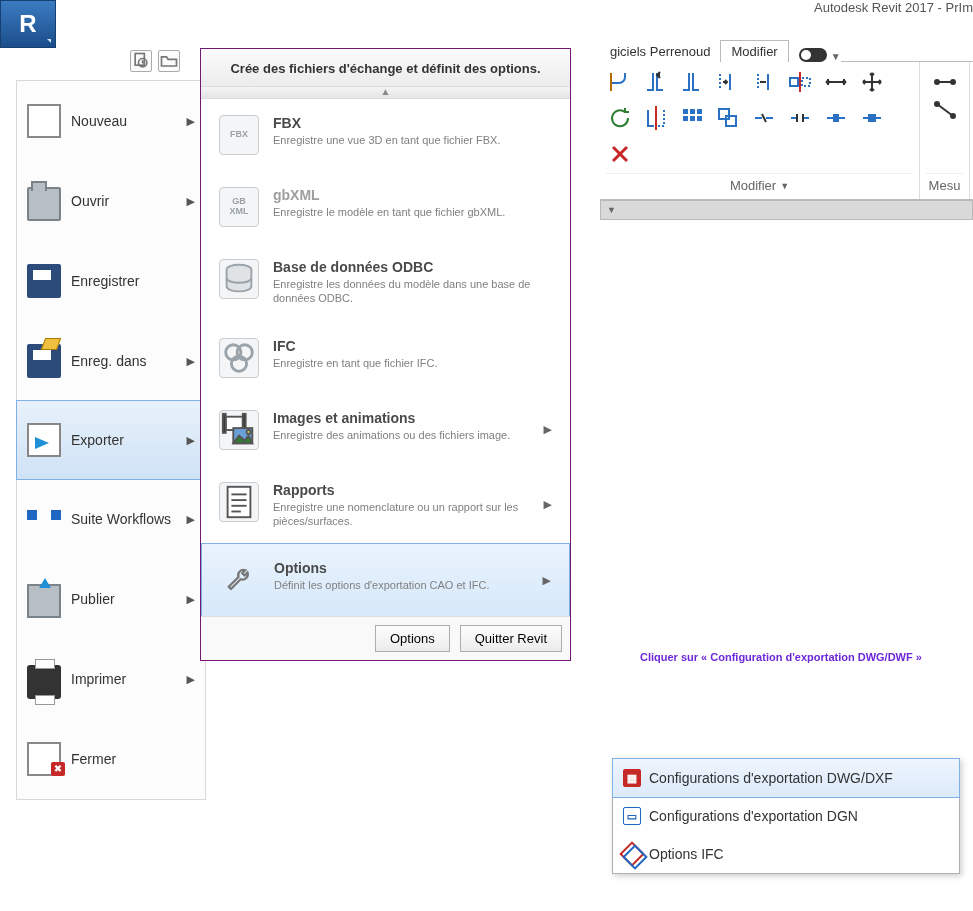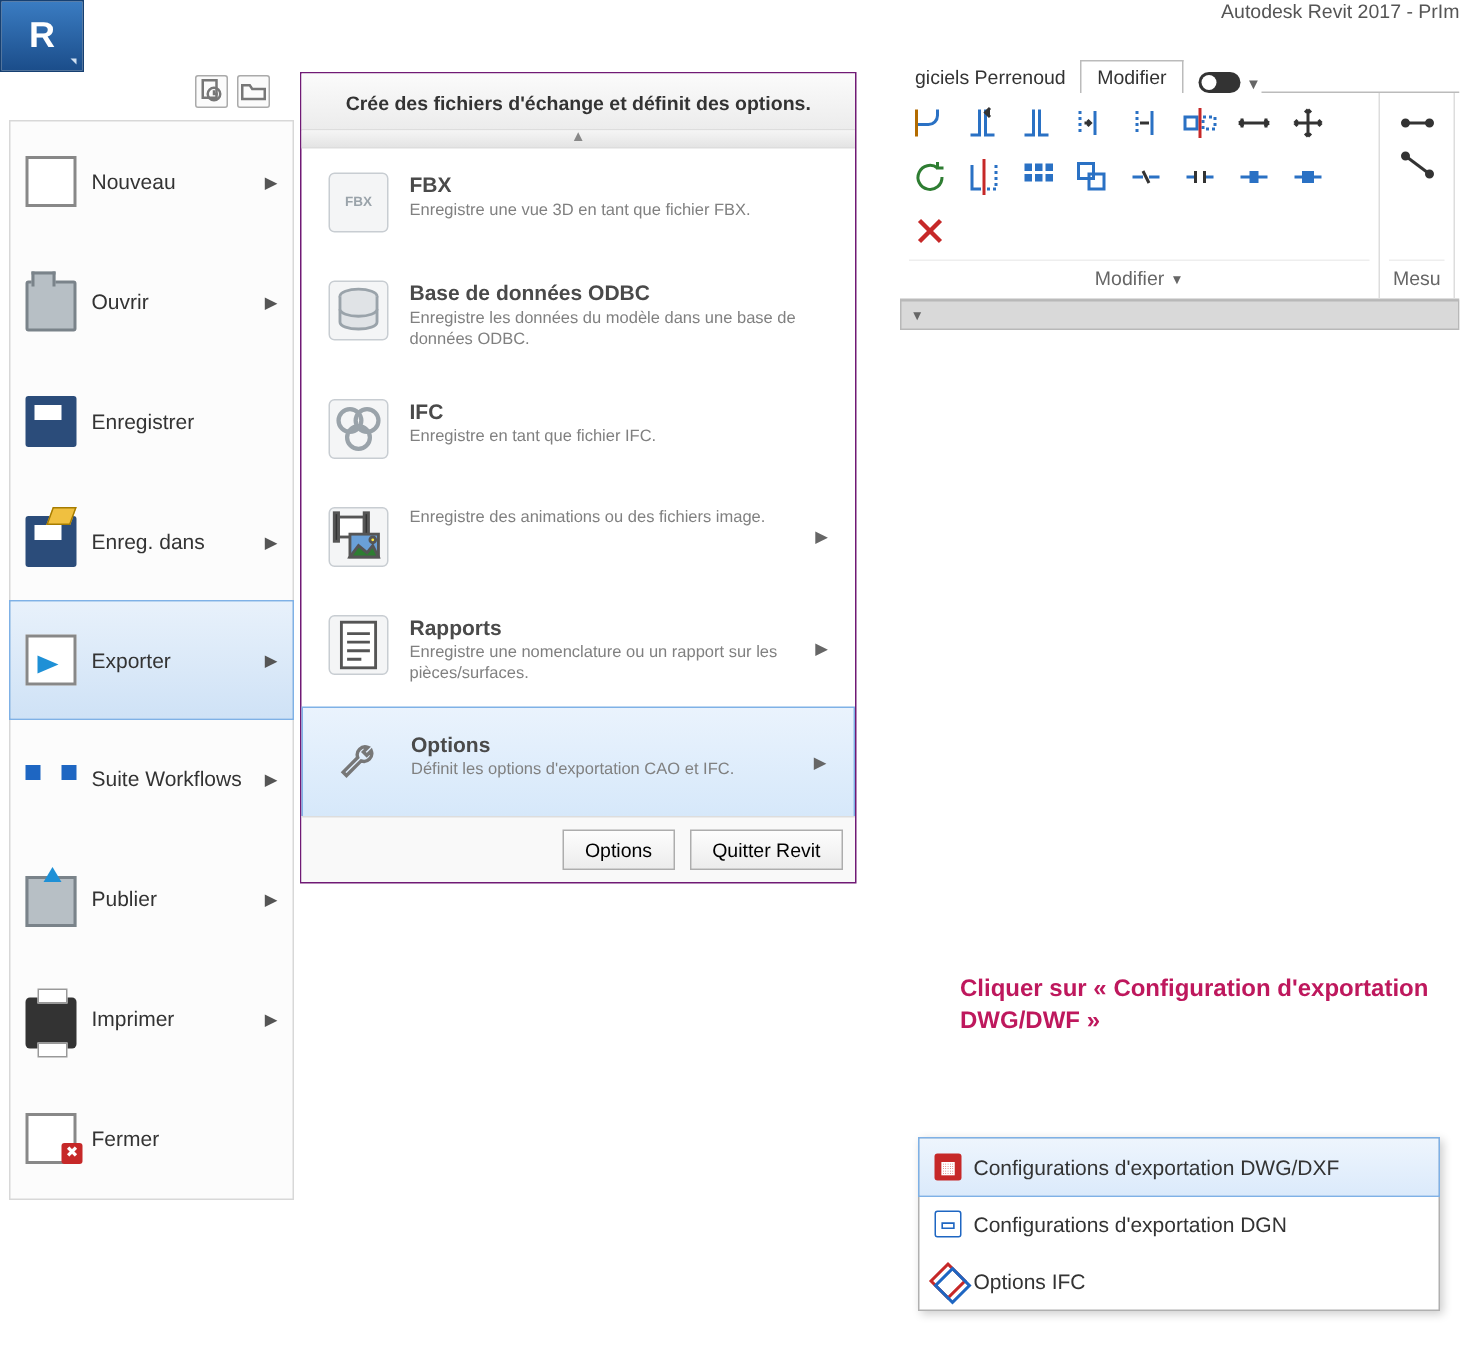--- a/index.html
+++ b/index.html
@@ -12,21 +12,21 @@
 
     
     .app-btn { position: absolute; top: 0; left: 0; width: 56px; height: 48px; background: linear-gradient(#3a7cc2,#1b4d8a); display: flex; align-items: center; justify-content: center; color: #fff; font-size: 24px; font-weight: bold; border: 1px solid #164072; }
     .app-btn .arrow { position: absolute; right: 4px; bottom: 4px; border-left: 4px solid transparent; border-top: 4px solid #cfe0f2; }
 
     
     .qat { position: absolute; top: 50px; left: 130px; display: flex; gap: 6px; }
     .qat-icon { width: 22px; height: 22px; border: 1px solid #aaa; border-radius: 2px; display: flex; align-items: center; justify-content: center; color: #777; background: #fbfbfb; }
 
     
-    .left-menu { position: absolute; top: 80px; left: 6px; width: 190px; background: #fcfcfc; border: 1px solid #d8d8d8; }
+    .left-menu { position: absolute; top: 80px; left: 16px; width: 190px; background: #fcfcfc; border: 1px solid #d8d8d8; }
     .left-item { display: flex; align-items: center; gap: 10px; padding: 0 10px; height: 80px; cursor: pointer; border-bottom: none; }
     .left-item.selected { background: linear-gradient(#e8f1fb,#cfe2f6); border: 1px solid #7fb1e6; margin: -1px; }
     .left-item .ic { width: 34px; height: 34px; display: inline-block; position: relative; }
     .left-item .label { flex: 1; color: #333; font-size: 14px; }
     .left-item .chev { color: #555; font-size: 11px; }
 
     
     .ic-new { border: 2px solid #888; background: #fff; width: 28px; height: 34px; }
     .ic-open { width: 34px; height: 26px; background: #b7bfc5; border: 2px solid #7a838a; border-radius: 2px; margin-top: 6px; }
     .ic-open:before { content:""; position:absolute; top:-8px; left:2px; width:12px; height:8px; background:#b7bfc5; border:2px solid #7a838a; border-bottom:none; }
@@ -75,21 +75,21 @@
     .ribbon-panel.modify { width:320px; }
     .ribbon-panel.measure { width:50px; }
     .ribbon-icons { display:flex; flex-wrap:wrap; gap:8px; justify-content:flex-start; }
     .rib-ic { width:28px; height:28px; display:flex; align-items:center; justify-content:center; }
     .rib-ic svg { width:24px; height:24px; }
     .panel-title { color:#666; font-size:13px; margin-top:auto; border-top:1px solid #eee; width:100%; text-align:center; padding-top:4px; display:flex; align-items:center; justify-content:center; gap:4px; }
 
     .content-bar { position:absolute; top:200px; left:600px; right:0; height:20px; background:#d9d9d9; border:1px solid #b8b8b8; display:flex; align-items:center; padding-left:6px; color:#666; }
 
     
-    .instruction { position:absolute; top:650px; left:640px; width:320px; color:#be185d; font-weight:bold; font-size:16px; line-height:1.3; }
+    .instruction { position:absolute; top:650px; left:640px; width:320px; color:#6d28d9; font-weight:bold; font-size:11px; line-height:1.3; }
 
     
     .flyout { position:absolute; top:758px; left:612px; width:348px; background:#fff; border:1px solid #b0b0b0; box-shadow:2px 2px 6px rgba(0,0,0,.2); }
     .flyout-item { display:flex; align-items:center; gap:8px; padding:10px 10px; cursor:pointer; font-size:14px; }
     .flyout-item.selected { background: linear-gradient(#eef5fd,#dbeafb); border:1px solid #7fb1e6; margin:-1px; }
     .fi-icon { width:18px; height:18px; flex:none; display:flex; align-items:center; justify-content:center; font-size:11px; font-weight:bold; border-radius:2px; }
     .fi-dwg { background:#c62828; color:#fff; }
     .fi-dgn { background:#fff; color:#1e66c2; border:1px solid #1e66c2; }
     .fi-ifc { background:transparent; color:#c62828; position:relative; }
     .fi-ifc:before { content:""; position:absolute; width:14px; height:14px; border:2px solid #c62828; transform:rotate(45deg); }
@@ -177,20 +177,28 @@
 
   <div class="export-item">
     <div class="eic">FBX</div>
     <div>
         <div class="etitle">FBX</div>
         <div class="edesc">Enregistre une vue 3D en tant que fichier FBX.</div>
       </div>
   </div>
 
 
+  <div class="export-item disabled">
+    <div class="eic" style="white-space:pre">GB
+XML</div>
+    <div>
+        <div class="etitle">gbXML</div>
+        <div class="edesc">Enregistre le modèle en tant que fichier gbXML.</div>
+      </div>
+  </div>
 
   <div class="export-item">
     <div class="eic">
       <svg viewBox="0 0 40 40" fill="#e0e3e6" stroke="#9aa3aa" stroke-width="2">
           <ellipse cx="20" cy="10" rx="13" ry="5"></ellipse>
           <path d="M7 10v18c0 3 6 5 13 5s13-2 13-5V10"></path>
           <path d="M7 19c0 3 6 5 13 5s13-2 13-5"></path>
         </svg>
     </div>
     <div>
@@ -218,20 +226,21 @@
       <svg viewBox="0 0 40 40" fill="none" stroke="#555" stroke-width="2">
           <rect x="6" y="6" width="18" height="14" fill="#fff"></rect>
           <rect x="3" y="3" width="3" height="20" fill="#333"></rect>
           <rect x="24" y="3" width="3" height="20" fill="#333"></rect>
           <rect x="14" y="18" width="20" height="16" fill="#6aa0d8"></rect>
           <circle cx="30" cy="22" r="2" fill="#ffeb3b"></circle>
           <path d="M14 34l6-8 6 5 4-5 4 8z" fill="#2e7d32"></path>
         </svg>
     </div>
     <div style="flex:1">
+        <div class="etitle">Images et animations</div>
         <div class="edesc">Enregistre des animations ou des fichiers image.</div>
       </div>
     <span class="side-chev">▶</span>
   </div>
 
   <div class="export-item">
     <div class="eic">
       <svg viewBox="0 0 40 40" fill="#fff" stroke="#555" stroke-width="2">
           <rect x="8" y="4" width="24" height="32"></rect>
           <line x1="12" y1="12" x2="28" y2="12"></line>

